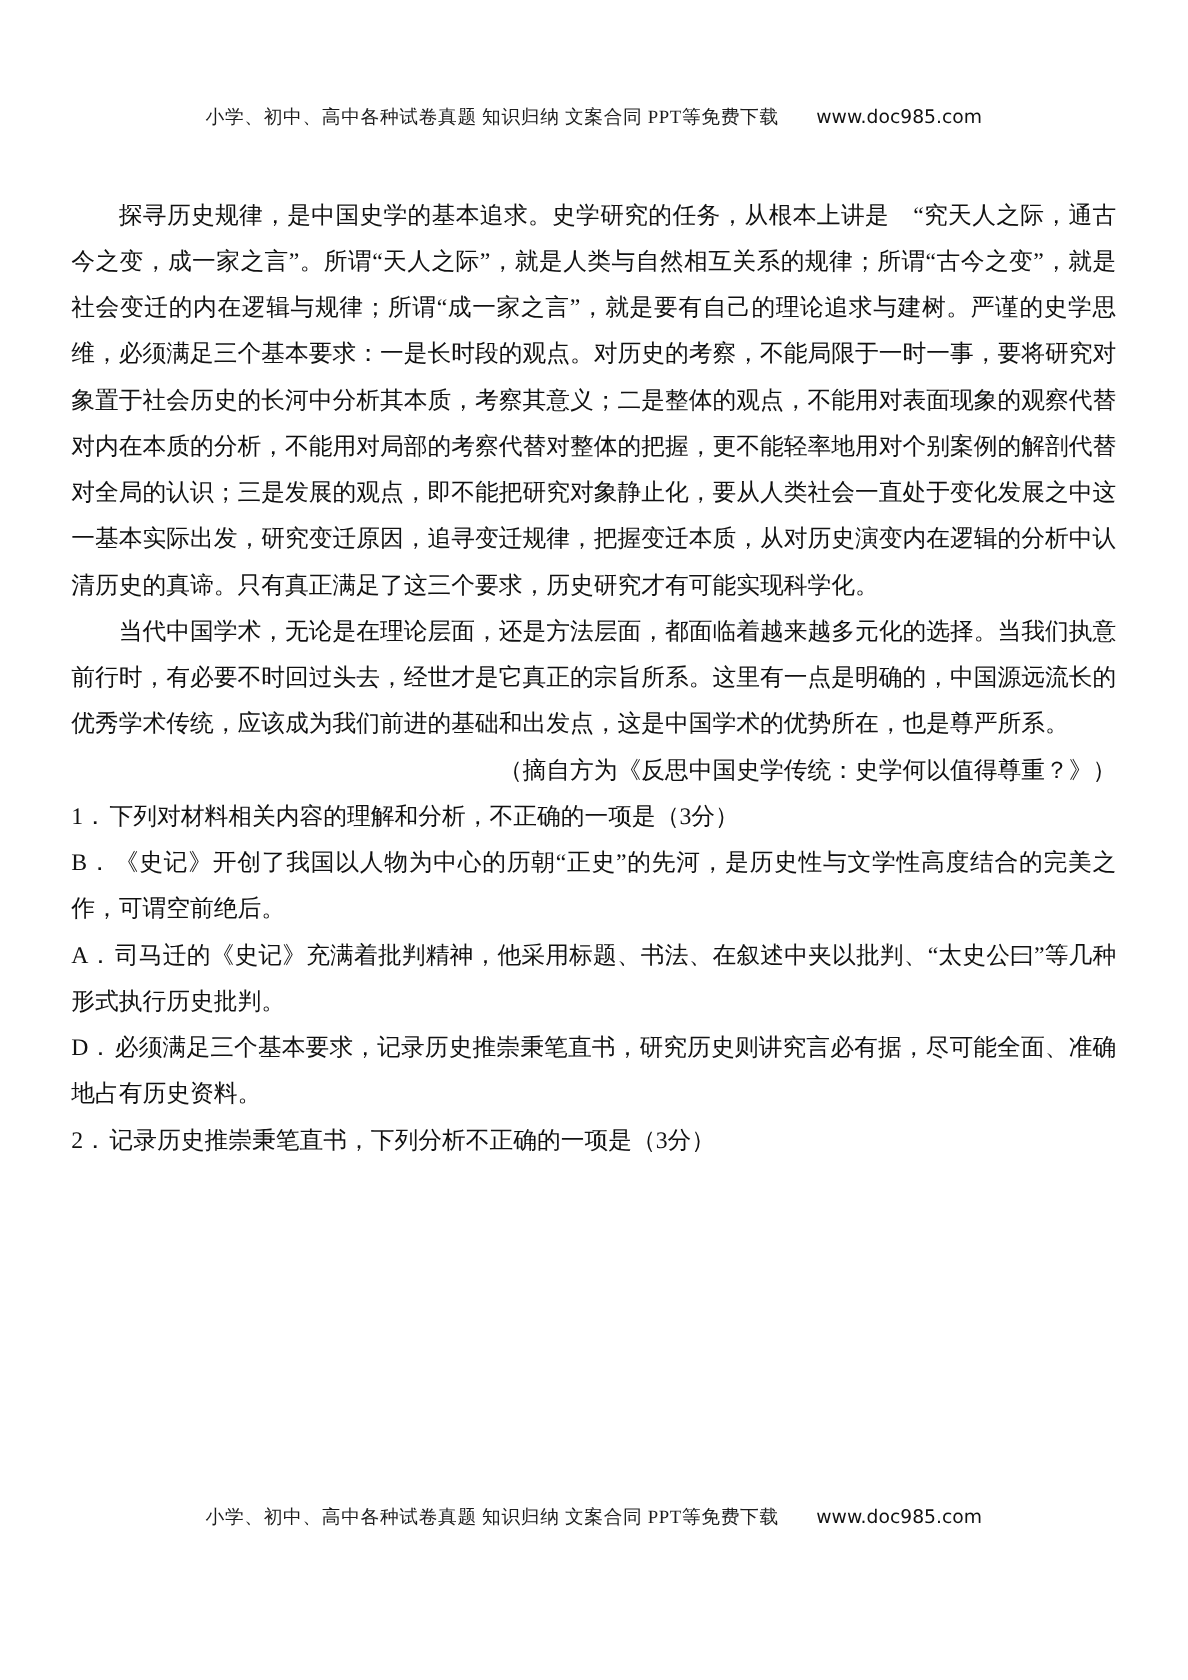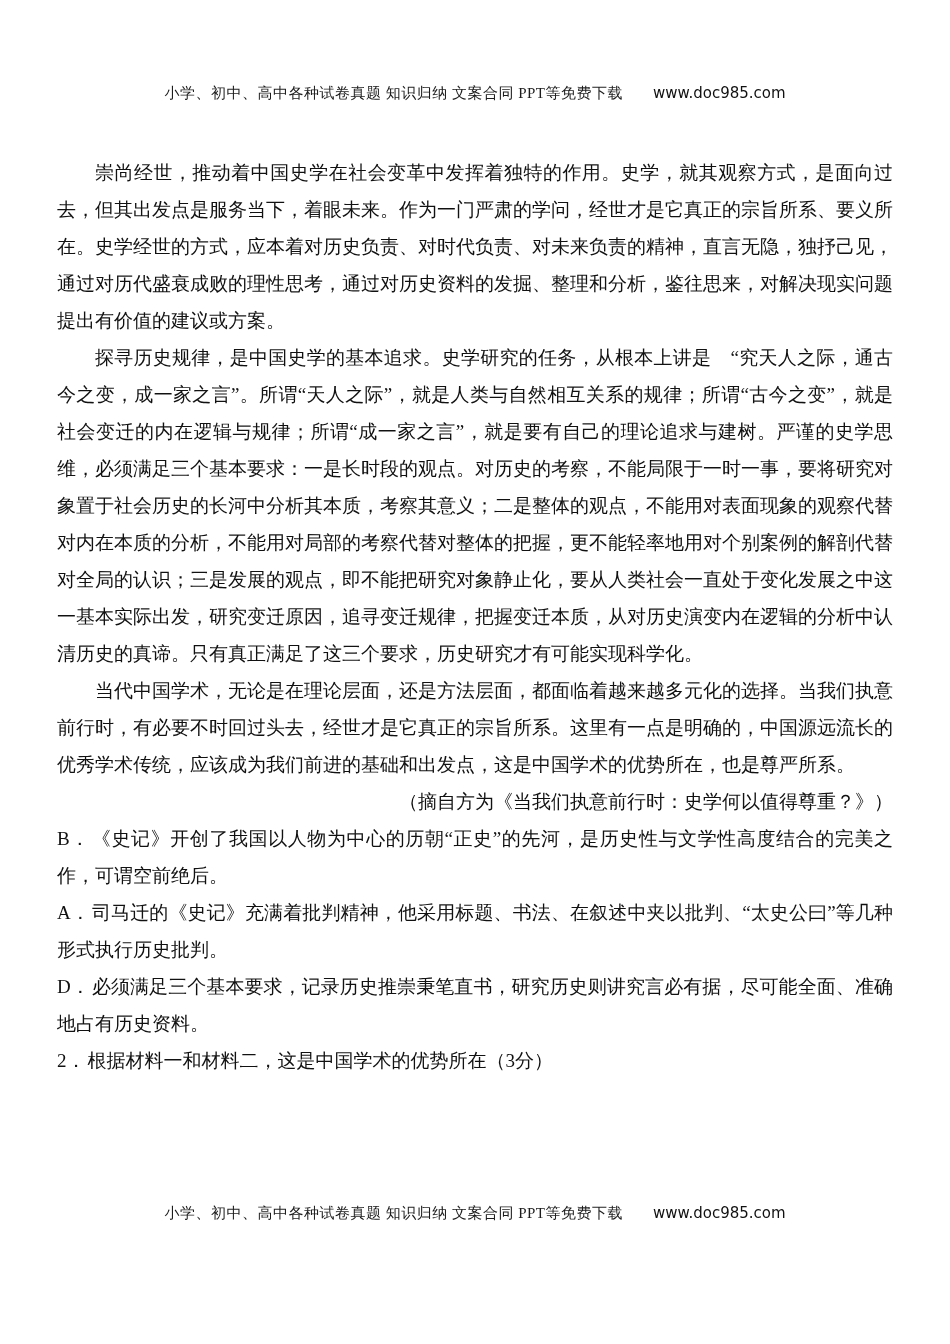--- a/index.html
+++ b/index.html
@@ -60,37 +60,37 @@
 
 <div class="page">
 
   <div class="page-header">
     <span class="promo-text">小学、初中、高中各种试卷真题 知识归纳 文案合同 PPT等免费下载</span><a class="site-url" href="#">www.doc985.com</a>
   </div>
 
   <div class="content">
 
     <div class="material">
-      <p class="mat-para">崇尚经世，推动着中国史学在社会变革中发挥着独特的作用。史学，就其观察方式，是面向过去，但其出发点是服务当下，着眼未来。作为一门严肃的学问，经世才是它真正的宗旨所系、要义所在。史学经世的方式，应本着对历史负责、对时代负责、对未来负责的精神，直言无隐，独抒己见，通过对历代盛衰成败的理性思考，通过对历史资料的发掘、整理和分析，鉴往思来，对解决现实问题提出有价值的建议或方案。</p>
       <p class="mat-para">探寻历史规律，是中国史学的基本追求。史学研究的任务，从根本上讲是　“究天人之际，通古今之变，成一家之言”。所谓“天人之际”，就是人类与自然相互关系的规律；所谓“古今之变”，就是社会变迁的内在逻辑与规律；所谓“成一家之言”，就是要有自己的理论追求与建树。严谨的史学思维，必须满足三个基本要求：一是长时段的观点。对历史的考察，不能局限于一时一事，要将研究对象置于社会历史的长河中分析其本质，考察其意义；二是整体的观点，不能用对表面现象的观察代替对内在本质的分析，不能用对局部的考察代替对整体的把握，更不能轻率地用对个别案例的解剖代替对全局的认识；三是发展的观点，即不能把研究对象静止化，要从人类社会一直处于变化发展之中这一基本实际出发，研究变迁原因，追寻变迁规律，把握变迁本质，从对历史演变内在逻辑的分析中认清历史的真谛。只有真正满足了这三个要求，历史研究才有可能实现科学化。</p>
       <p class="mat-para">当代中国学术，无论是在理论层面，还是方法层面，都面临着越来越多元化的选择。当我们执意前行时，有必要不时回过头去，经世才是它真正的宗旨所系。这里有一点是明确的，中国源远流长的优秀学术传统，应该成为我们前进的基础和出发点，这是中国学术的优势所在，也是尊严所系。</p>
-      <p class="attribution">（摘自方为《当我们执意前行时：史学何以值得尊重？》）</p>
+      <p class="attribution">（摘自方为《反思中国史学传统：史学何以值得尊重？》）</p>
     </div>
 
     <div class="questions">
 
+      <p><span class="q-label">1．</span><span>下列对材料相关内容的理解和分析，不正确的一项是（3分）</span></p>
 
       <p><span class="q-label">B．</span><span>《史记》开创了我国以人物为中心的历朝“正史”的先河，是历史性与文学性高度结合的完美之作，可谓空前绝后。</span></p>
 
       <p><span class="q-label">A．</span><span>司马迁的《史记》充满着批判精神，他采用标题、书法、在叙述中夹以批判、“太史公曰”等几种形式执行历史批判。</span></p>
 
 
       <p><span class="q-label">D．</span><span>必须满足三个基本要求，记录历史推崇秉笔直书，研究历史则讲究言必有据，尽可能全面、准确地占有历史资料。</span></p>
 
-      <p><span class="q-label">2．</span><span>根据材料一和材料二，这是中国学术的优势所在（3分）</span></p>
+      <p><span class="q-label">2．</span><span>记录历史推崇秉笔直书，下列分析不正确的一项是（3分）</span></p>
 
     </div>
 
   </div>
 
   <div class="page-footer">
     <span class="promo-text">小学、初中、高中各种试卷真题 知识归纳 文案合同 PPT等免费下载</span><a class="site-url" href="#">www.doc985.com</a>
   </div>
 
 </div>

